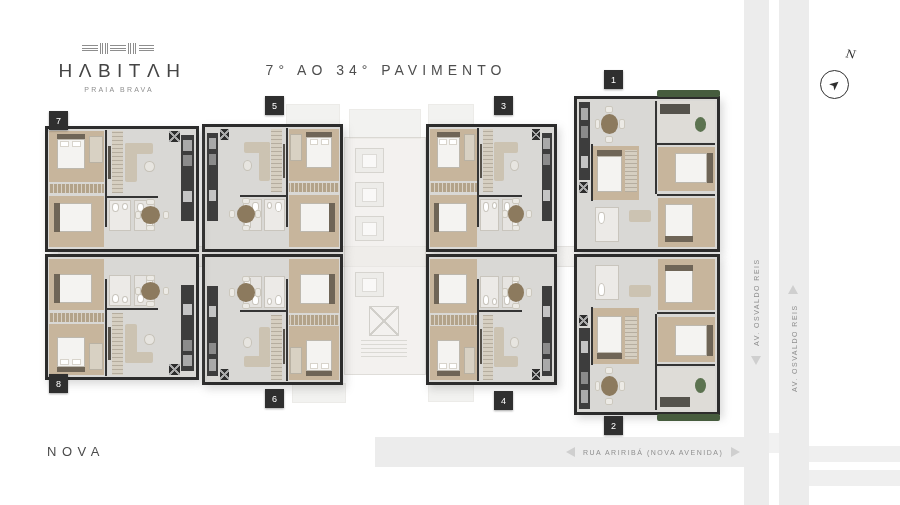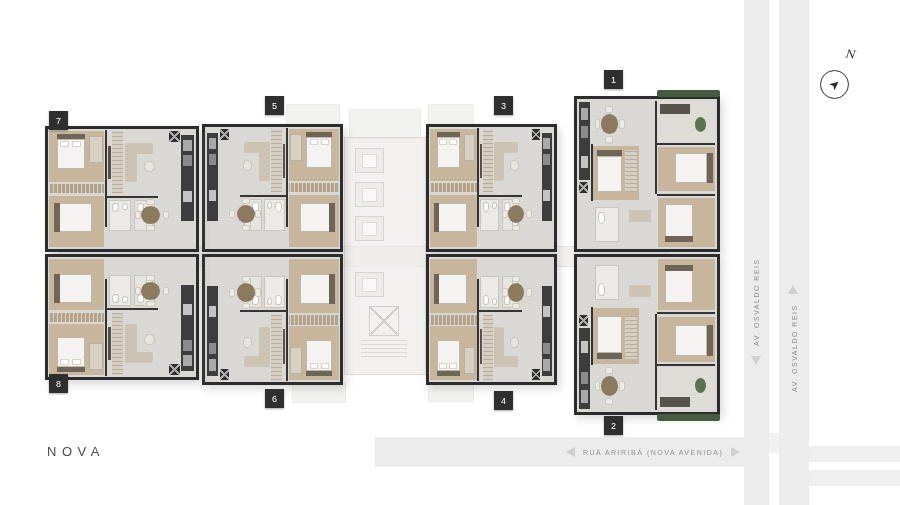--- a/index.html
+++ b/index.html
@@ -59,21 +59,33 @@
       background:repeating-linear-gradient(to bottom,#c5c2bb 0 1px,transparent 1px 4px);}
   .corridor{position:absolute;left:58px;top:246px;width:612px;height:19px;background:#efeeea;
       border-top:1px solid #d9d7d2;border-bottom:1px solid #d9d7d2;opacity:.65;z-index:0;}
   .bhint{position:absolute;background:#e9e8e4;outline:1px solid #dddbd6;opacity:.55;z-index:0;}
 </style>
 </head>
 <body>
 
 <div class="stage">
 
-
+  <div class="brand">
+    <div class="brand-motif">
+      <span class="m-h"></span>
+      <span class="m-v"></span>
+      <span class="m-h"></span>
+      <span class="m-v"></span>
+      <span class="m-h"></span>
+    </div>
+    <div class="brand-name">HΛBITΛH</div>
+    <div class="brand-tag">PRAIA BRAVA</div>
+  </div>
+
+  <div class="page-title">7° AO 34° PAVIMENTO</div>
 
   <div class="north">N</div>
   <div class="compass">
     <span class="compass-arrow">➤</span>
   </div>
 
   <div class="road road-v abs" style="left:744px;width:25px;"></div>
   <div class="road road-v abs" style="left:779px;width:30px;"></div>
   <div class="abs road" style="left:769px;top:433px;width:10px;height:20px;background:#f1f1f1;"></div>
   <div class="abs road" style="left:809px;top:446px;width:91px;height:16px;background:#efefef;"></div>

